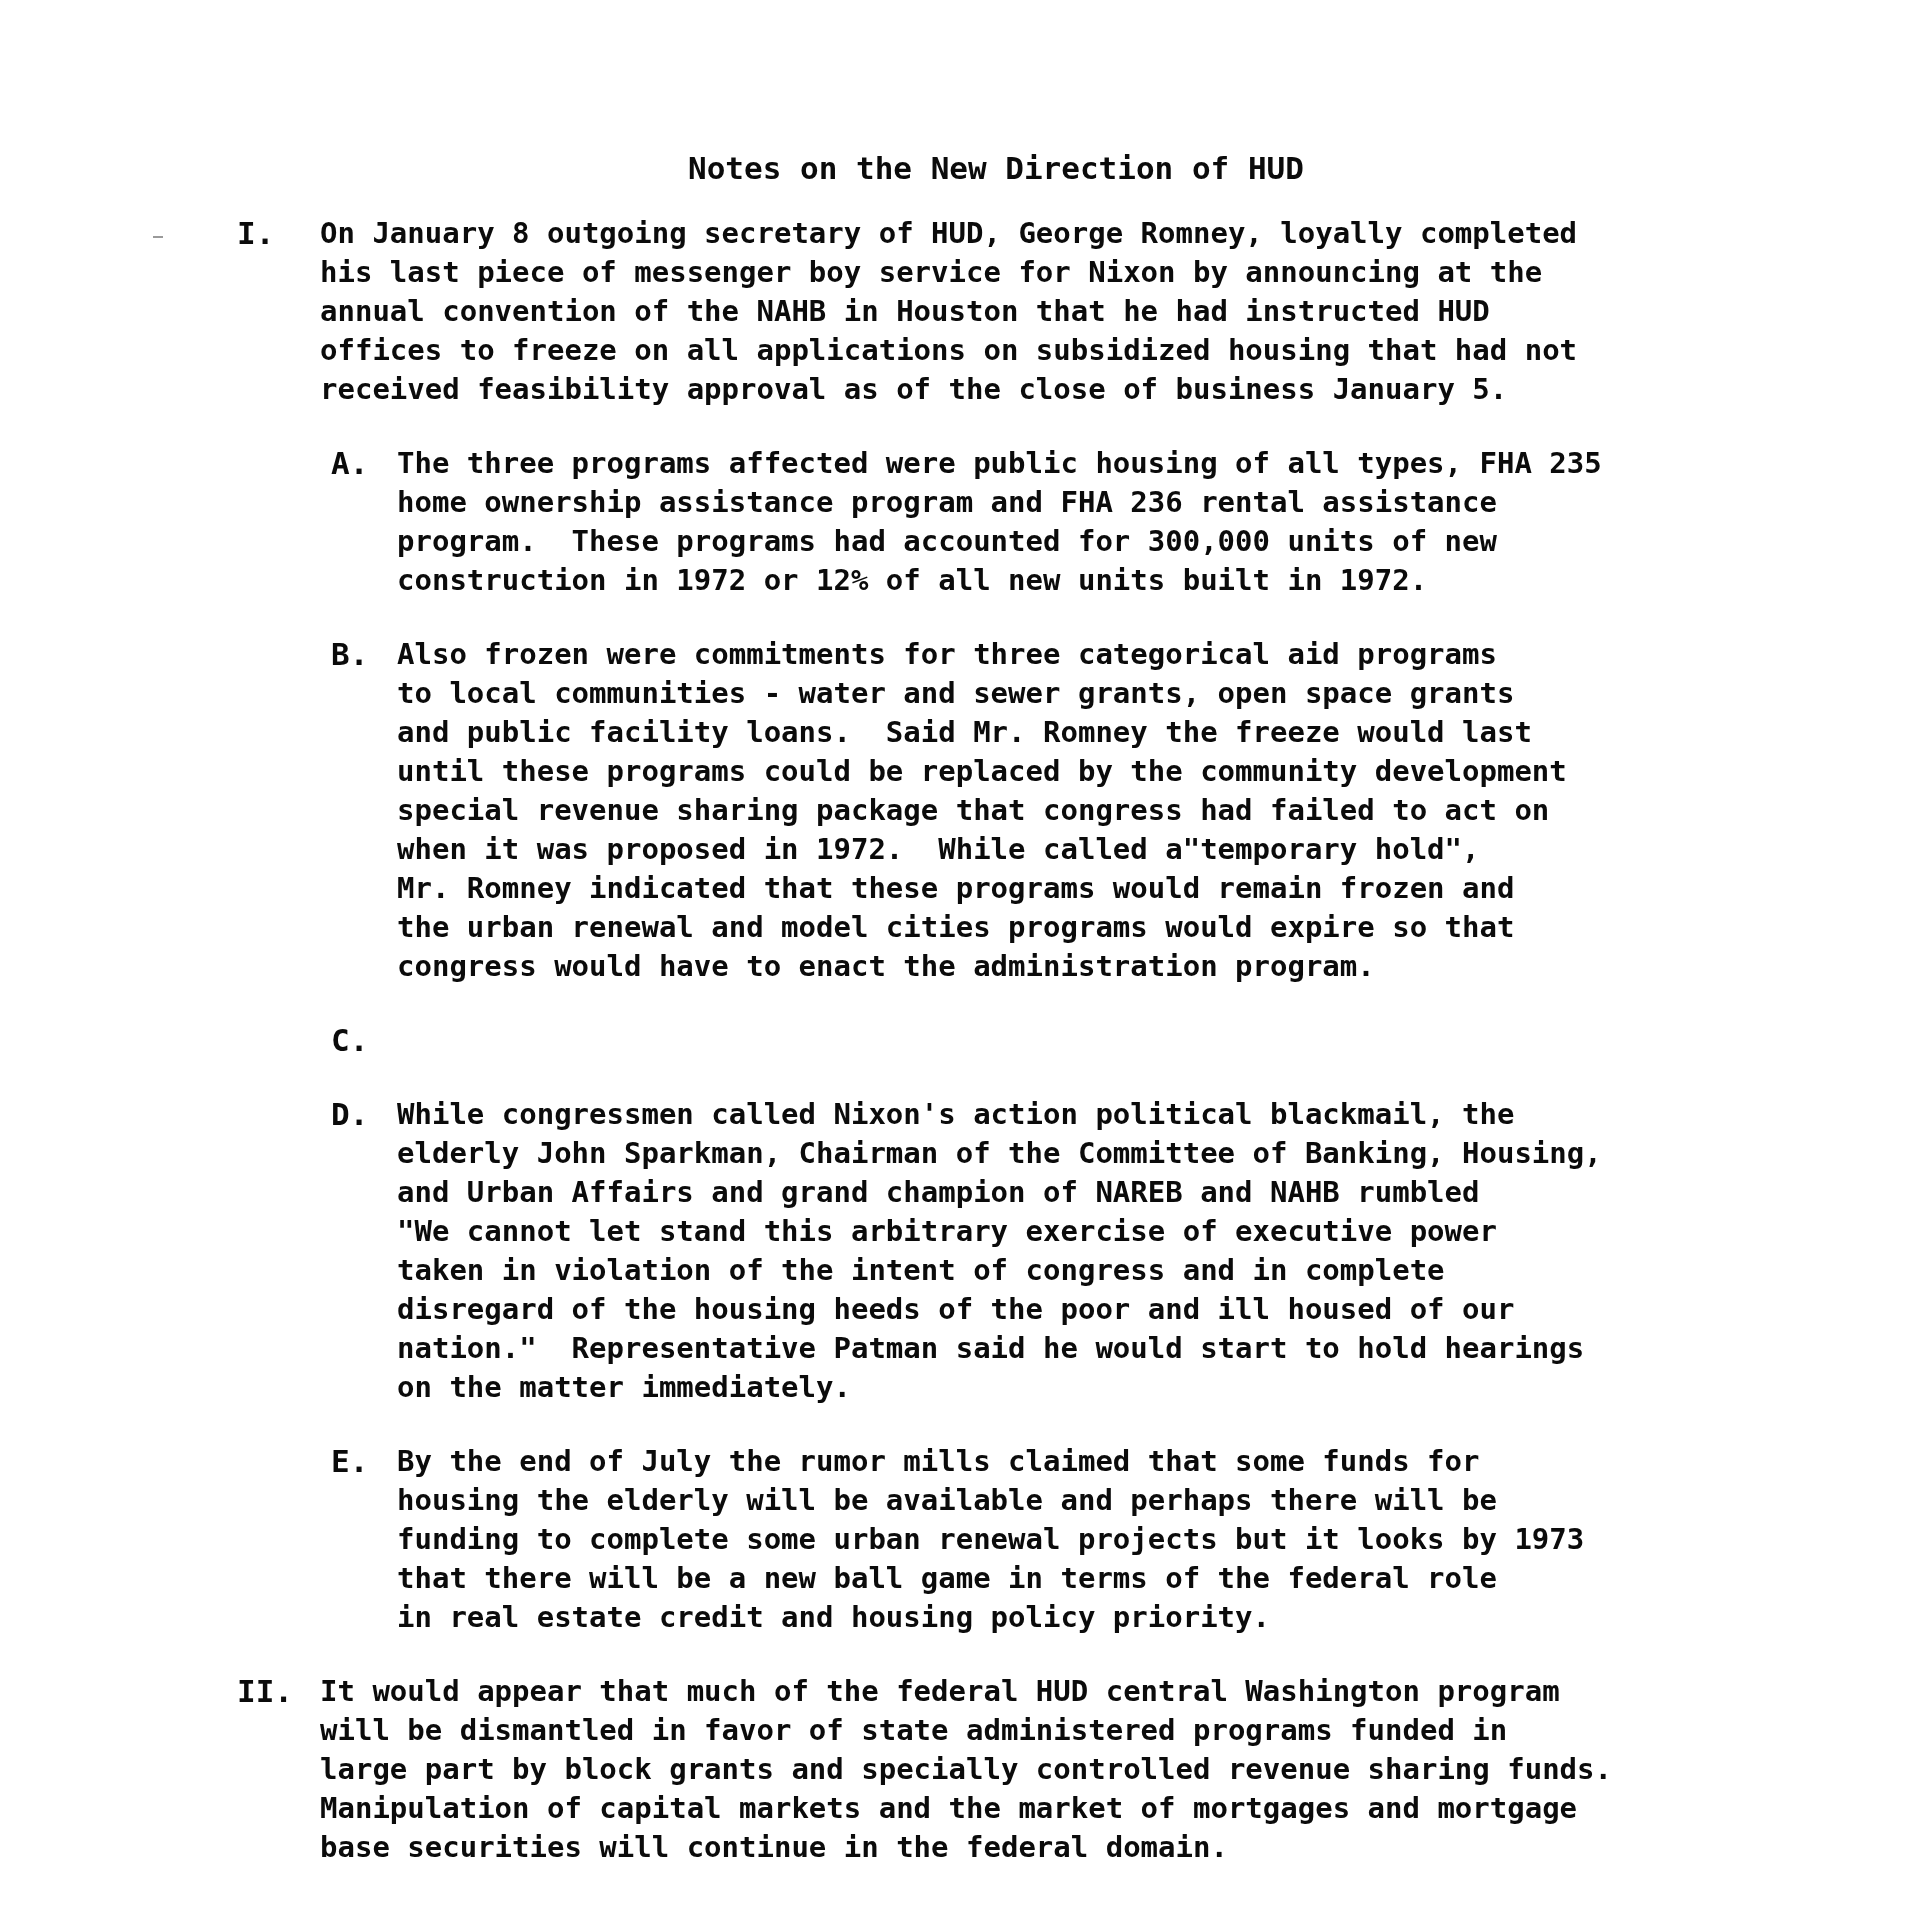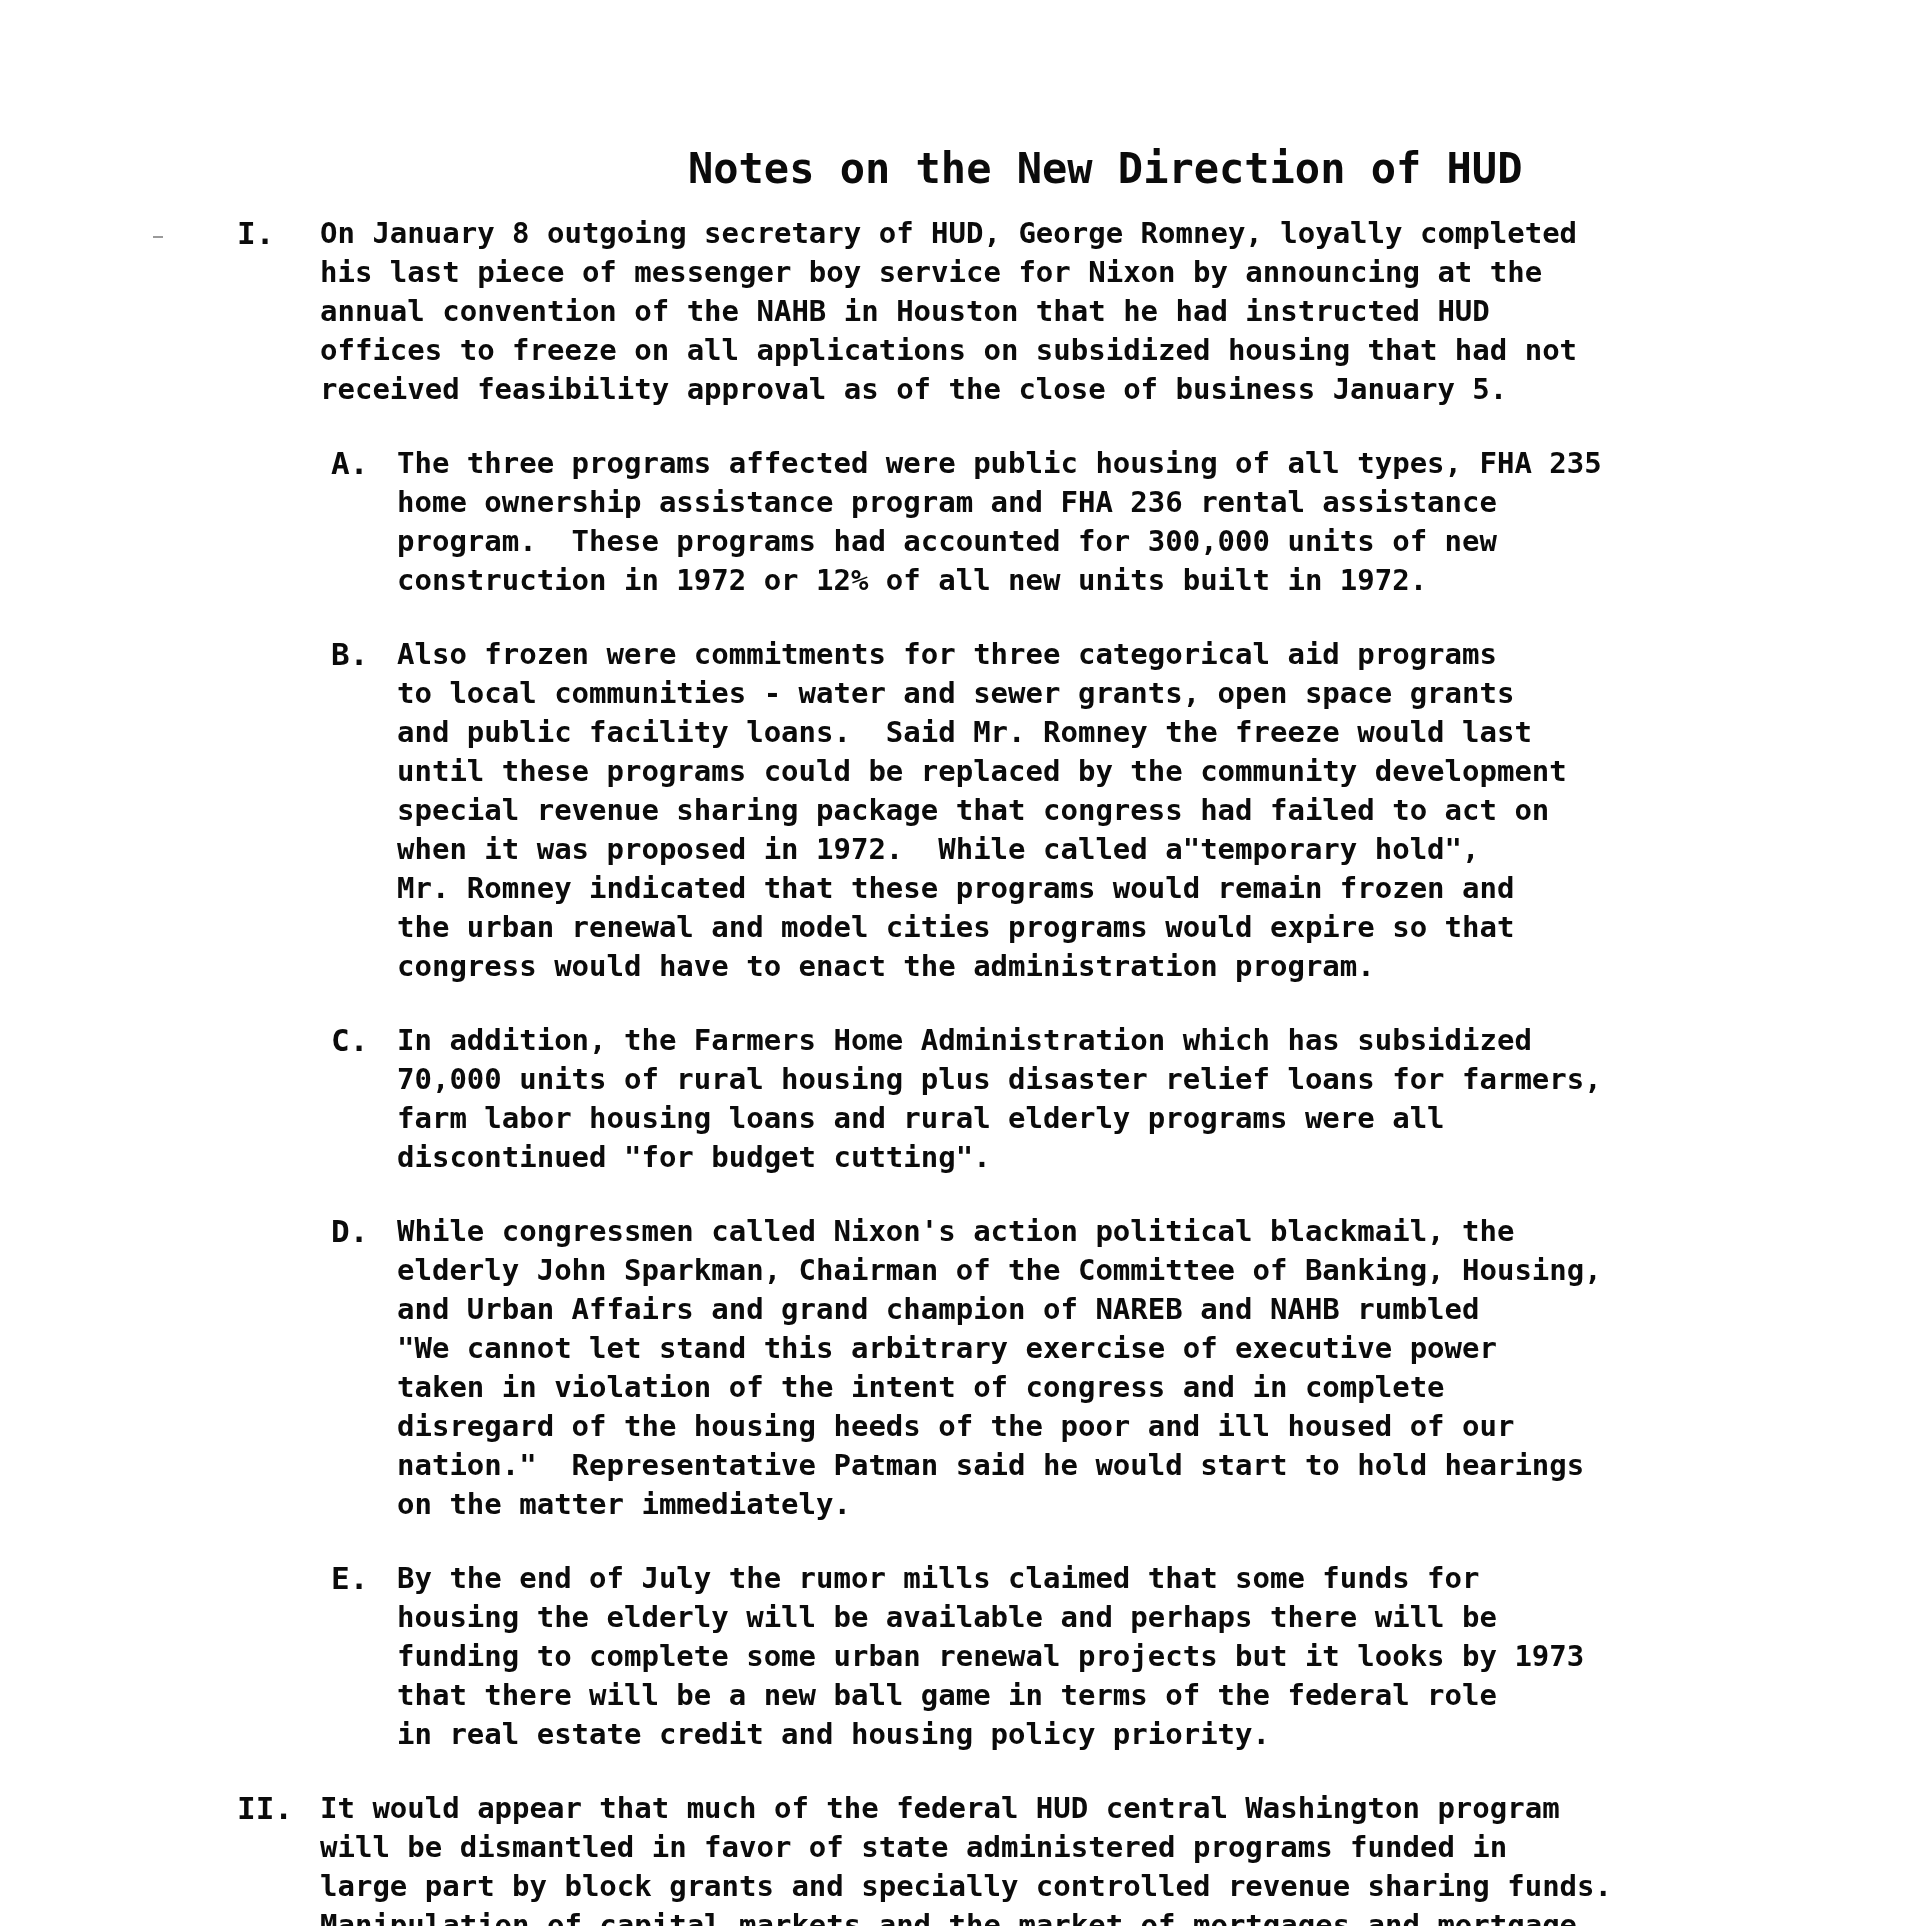--- a/index.html
+++ b/index.html
@@ -18,21 +18,21 @@
   }
   .page {
     position: absolute;
     inset: 0;
     background: #ffffff;
   }
   .doc-title {
     position: absolute;
     top: 149px;
     left: 688px;
-    font-size: 42px;
+    font-size: 31px;
     line-height: 39px;
     white-space: pre;
     letter-spacing: 0px;
   }
   .content {
     position: absolute;
     top: 214px;
     left: 0;
     right: 0;
   }
@@ -102,24 +102,20 @@
 until these programs could be replaced by the community development
 special revenue sharing package that congress had failed to act on
 when it was proposed in 1972.  While called a"temporary hold",
 Mr. Romney indicated that these programs would remain frozen and
 the urban renewal and model cities programs would expire so that
 congress would have to enact the administration program.</div>
     </div>
 
     <div class="row lvl2">
       <span class="lbl">C.</span>
-      <div class="txt">In addition, the Farmers Home Administration which has subsidized
-70,000 units of rural housing plus disaster relief loans for farmers,
-farm labor housing loans and rural elderly programs were all
-discontinued "for budget cutting".</div>
     </div>
 
     <div class="row lvl2">
       <span class="lbl">D.</span>
       <div class="txt">While congressmen called Nixon's action political blackmail, the
 elderly John Sparkman, Chairman of the Committee of Banking, Housing,
 and Urban Affairs and grand champion of NAREB and NAHB rumbled
 "We cannot let stand this arbitrary exercise of executive power
 taken in violation of the intent of congress and in complete
 disregard of the housing heeds of the poor and ill housed of our

